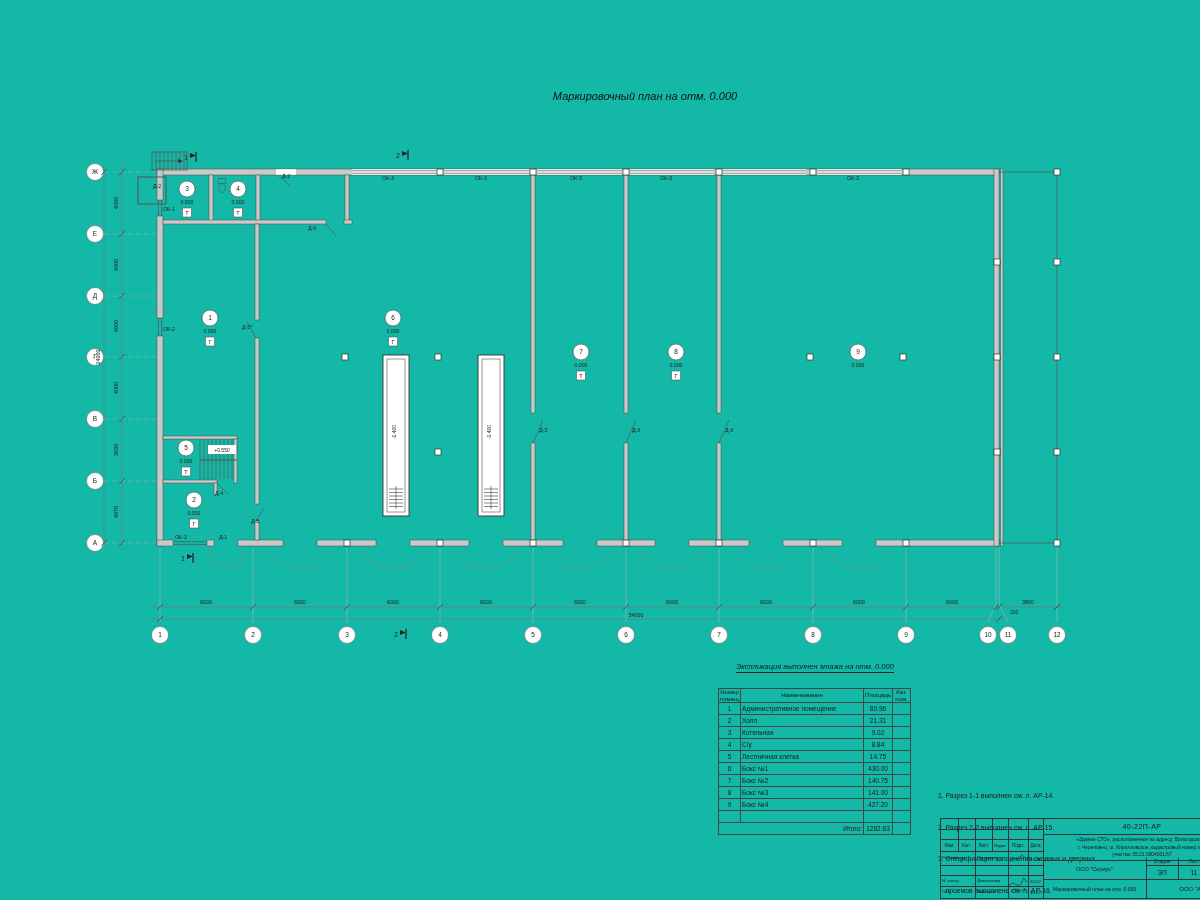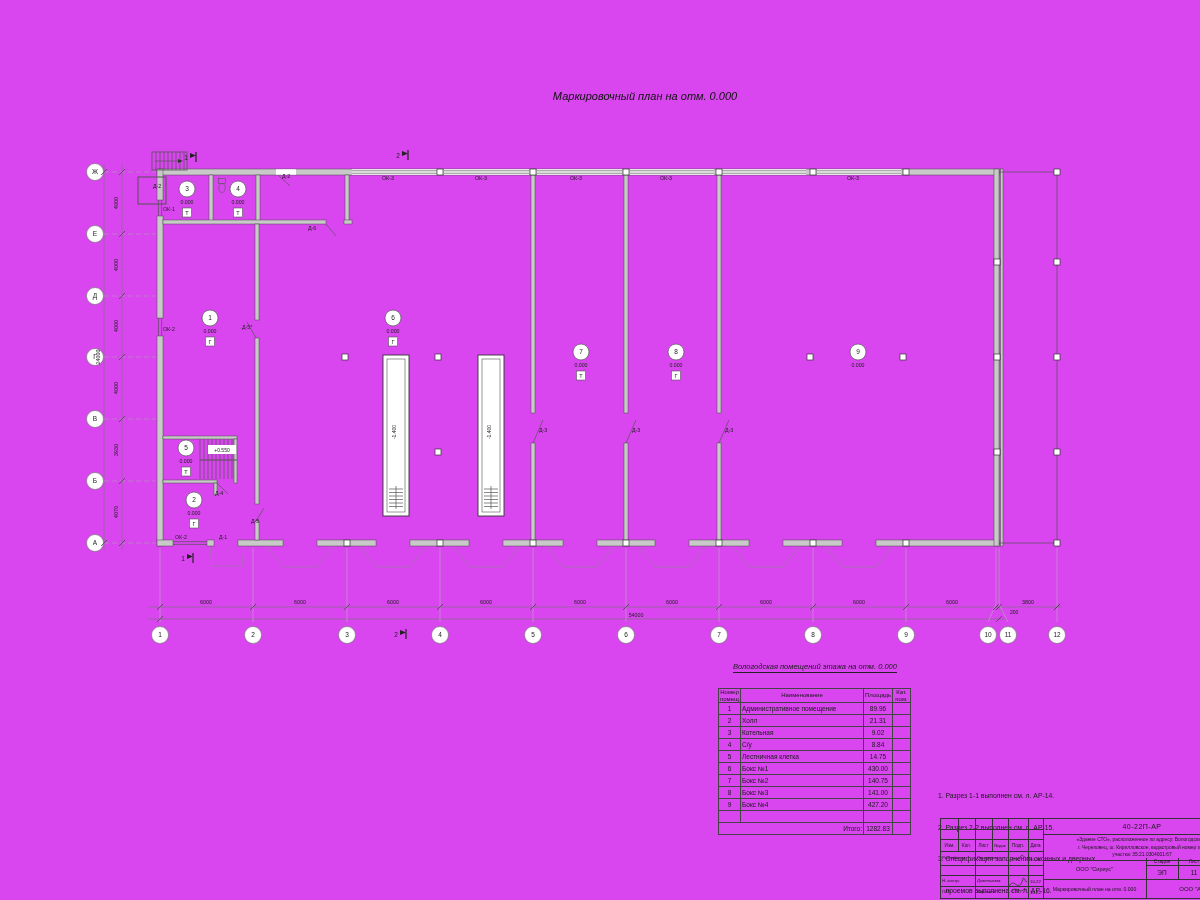--- a/index.html
+++ b/index.html
@@ -1,17 +1,17 @@
 <!DOCTYPE html>
 <html><head>
 <meta charset="utf-8">
 <style>
   html,body{margin:0;padding:0;background:#fff;}
   body{width:1200px;height:900px;position:relative;font-family:"Liberation Sans",sans-serif;color:#1a1a1a;}
-  .sheet{position:absolute;left:0;top:0;width:1200px;height:900px;overflow:hidden;background:#d946ef;}
+  .sheet{position:absolute;left:0;top:0;width:1200px;height:900px;overflow:hidden;background:#14b8a6;}
   .page-title{position:absolute;left:460px;top:90px;width:370px;text-align:center;font-style:italic;font-size:11px;color:#111;}
   svg#plan{position:absolute;left:0;top:0;}
   .w{fill:#c9c9c9;stroke:#4a4a4a;stroke-width:.5;}
   .thin{stroke:#555;stroke-width:.7;fill:none;}
   .lt{stroke:#8a8a8a;stroke-width:.5;fill:none;}
   .col{fill:#fff;stroke:#333;stroke-width:.7;}
   .expl-title{position:absolute;left:710px;top:662px;width:210px;text-align:center;font-style:italic;font-size:7.5px;}
   .expl-title span{border-bottom:.8px solid #222;padding-bottom:1px;}
   table.expl{position:absolute;left:718px;top:688px;border-collapse:collapse;table-layout:fixed;width:192px;font-size:6.5px;}
   table.expl th,table.expl td{border:.7px solid #444;padding:0 1px;height:11px;overflow:hidden;white-space:nowrap;}
@@ -417,21 +417,21 @@
         <polygon points="402,151 402,156 408,153.5" fill="#222"></polygon>
         <text x="183" y="561" font-size="6.5" fill="#222" text-anchor="middle">1</text>
         <line x1="193" y1="553" x2="193" y2="563" stroke="#222" stroke-width="1.2"></line>
         <polygon points="187,554 187,559 193,556.5" fill="#222"></polygon>
         <text x="396" y="637" font-size="6.5" fill="#222" text-anchor="middle">2</text>
         <line x1="406" y1="629" x2="406" y2="639" stroke="#222" stroke-width="1.2"></line>
         <polygon points="400,630 400,635 406,632.5" fill="#222"></polygon>
       </g>
 </svg>
 
-<div class="expl-title"><span>Вологодская помещений этажа на отм. 0.000</span></div>
+<div class="expl-title"><span>Экспликация выполнен этажа на отм. 0.000</span></div>
 
 <table class="expl">
   <colgroup>
         <col style="width:22px">
         <col style="width:123px">
         <col style="width:29px">
         <col style="width:18px">
       </colgroup>
   <thead>
     <tr>

